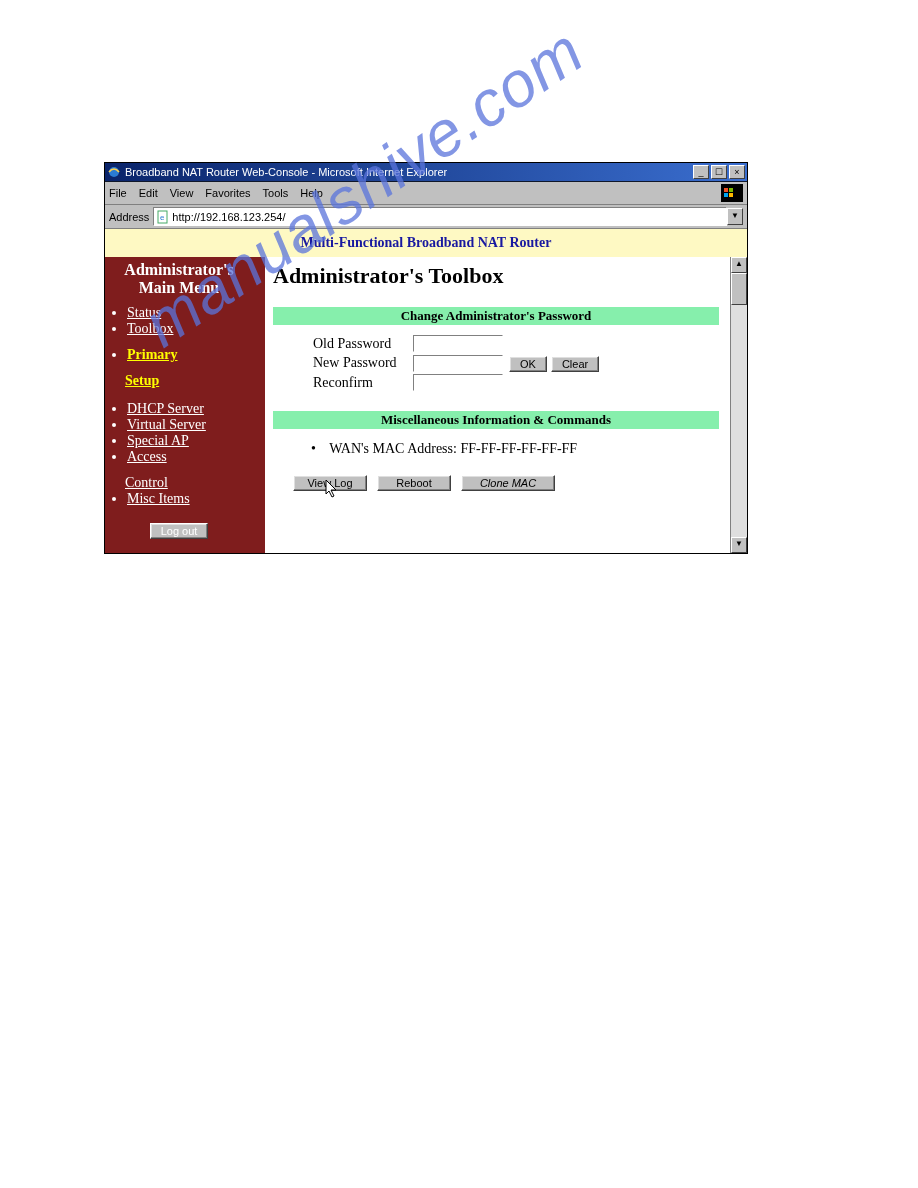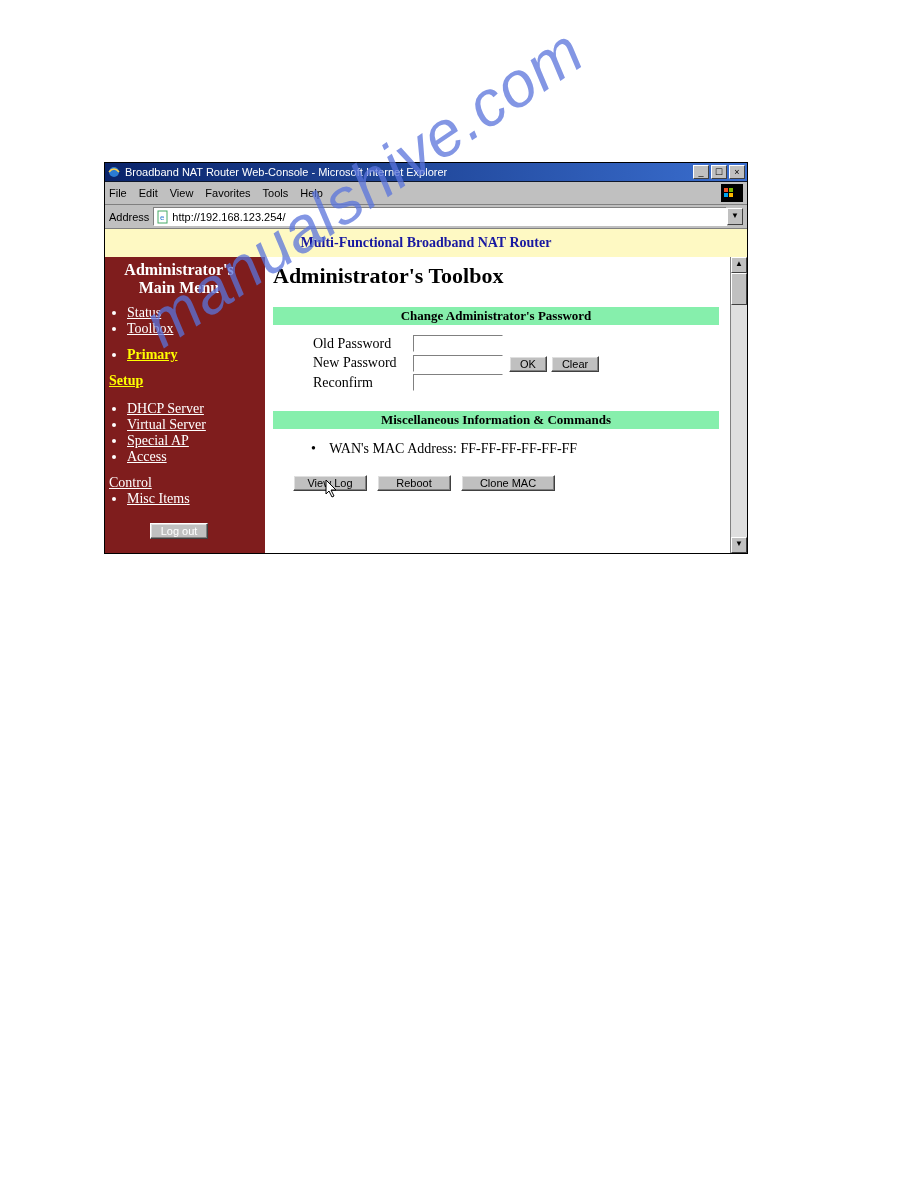--- a/index.html
+++ b/index.html
@@ -19,21 +19,21 @@
   .addrbar .drop { width:16px; height:17px; background:#c0c0c0; border:1px solid #fff; border-right-color:#404040; border-bottom-color:#404040; box-sizing:border-box; text-align:center; line-height:14px; font-size:8px; }
   .client { background:#fff; display:flex; flex-direction:column; }
   .banner { background:#fef9c3; color:#1818a0; font:bold 14px "Times New Roman", serif; text-align:center; padding:6px 0; }
   .body { display:flex; }
   .sidebar { width:160px; background:#7f1d1d; color:#fff; font:14px "Times New Roman", serif; padding:4px 14px 14px 2px; box-sizing:border-box; }
   .sidebar h3 { margin:0 0 8px 0; font:bold 16px "Times New Roman", serif; text-align:center; }
   .sidebar ul { margin:0 0 10px 0; padding:0 0 0 20px; }
   .sidebar li { color:#fff; }
   .sidebar a { color:#fff; text-decoration:underline; }
   .sidebar a.active { color:#ffff00; font-weight:bold; }
-  .sidebar .cont { color:#fff; text-decoration:underline; margin-left:2px; }
+  .sidebar .cont { color:#fff; text-decoration:underline; margin-left:18px; }
   .btn { font:11px "MS Sans Serif", Tahoma, sans-serif; background:#c0c0c0; border:1px solid #fff; border-right-color:#404040; border-bottom-color:#404040; box-shadow:inset -1px -1px 0 #808080, inset 1px 1px 0 #dfdfdf; padding:1px 10px; display:inline-block; text-align:center; }
   .logout-wrap { text-align:center; margin-top:16px; }
   .main { flex:1; background:#fff; position:relative; padding:0 8px 8px 8px; box-sizing:border-box; }
   .scrollbar-v { position:absolute; right:0; top:0; bottom:0; width:16px; background:#dfdfdf; border-left:1px solid #808080; }
   .sb-btn { width:14px; height:14px; background:#c0c0c0; border:1px solid #fff; border-right-color:#404040; border-bottom-color:#404040; margin:0; font-size:8px; text-align:center; line-height:12px; }
   .sb-thumb { position:absolute; top:16px; left:0; width:14px; height:30px; background:#c0c0c0; border:1px solid #fff; border-right-color:#404040; border-bottom-color:#404040; }
   .main h1 { font:bold 22px "Times New Roman", serif; text-align:left; margin:6px 0 18px 0; }
   .section-head { background:#86efac; color:#000; font:bold 13px "Times New Roman", serif; text-align:center; padding:1px 0; margin:0 20px 10px 0; }
   .form-row { display:flex; align-items:center; margin:2px 0 2px 40px; }
   .form-row .flabel { width:100px; font:14px "Times New Roman", serif; }
@@ -156,21 +156,21 @@
           <div style="height:18px;"></div>
           <div class="section-head">Miscellaneous Information &amp; Commands</div>
 
           <div class="bullet-line">
             <span>WAN's MAC Address: </span><span>FF-FF-FF-FF-FF-FF</span>
           </div>
 
           <div class="cmd-row">
             <span class="btn">View Log</span>
             <span class="btn">Reboot</span>
-            <span class="btn" style="min-width:80px;">Clone MAC</span>
+            <span class="btn" style="min-width:80px;font-style:italic;">Clone MAC</span>
           </div>
           <div style="height:6px;"></div>
         </div>
       </div>
     </div>
   </div>
 </div>
 
 <div class="watermark">manualshive.com</div>
 

